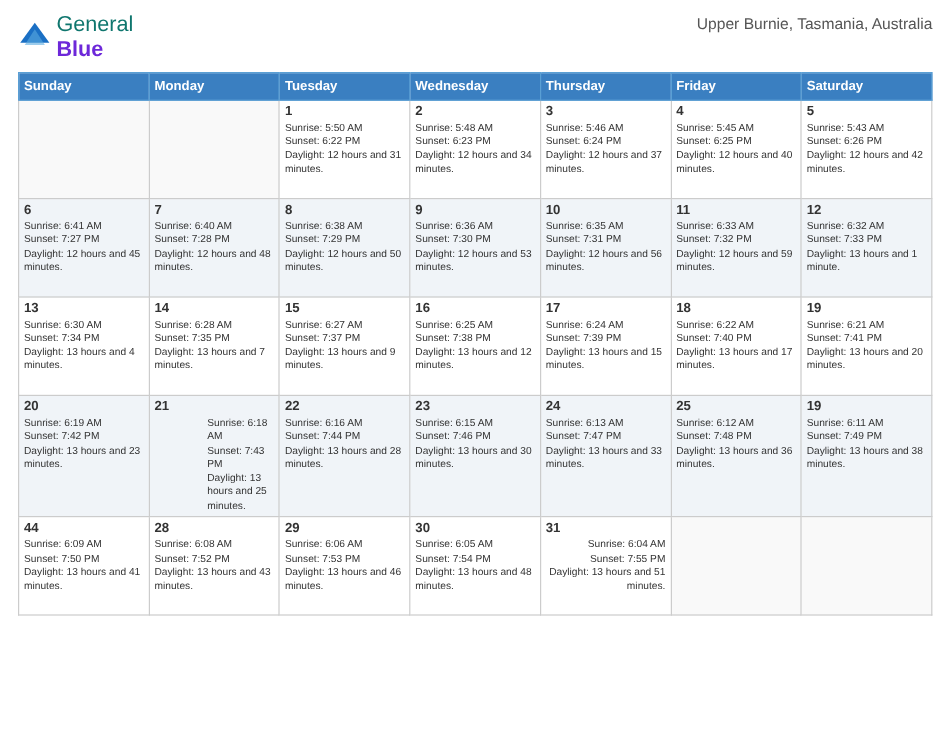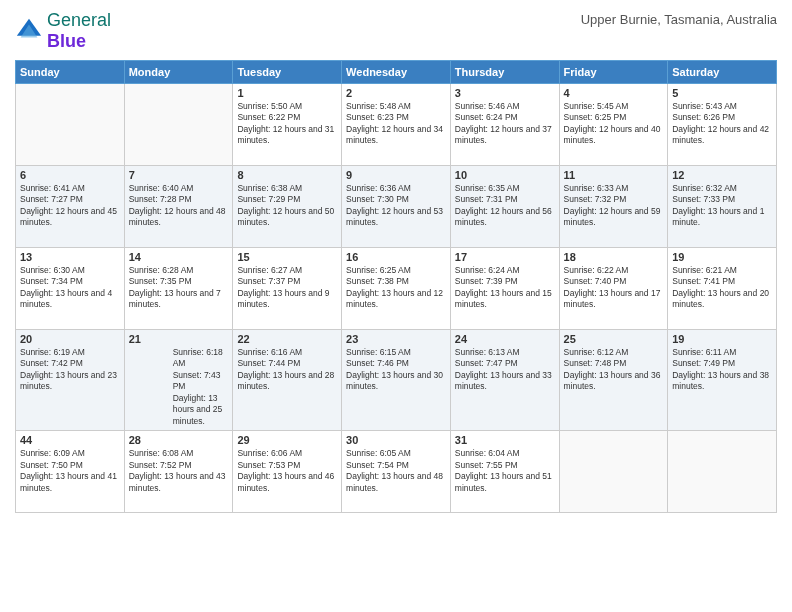--- a/index.html
+++ b/index.html
@@ -305,21 +305,21 @@
 Daylight: 13 hours and 46 minutes.</div>
           </td>
           <td>
             <span class="day-number">30</span>
             <div class="cell-info" style="white-space: pre-line;">Sunrise: 6:05 AM
 Sunset: 7:54 PM
 Daylight: 13 hours and 48 minutes.</div>
           </td>
           <td>
             <span class="day-number">31</span>
-            <div class="cell-info" style="white-space: pre-line;">Sunrise: 6:04 AM
+            <div class="cell-info" style="white-space: pre-line; text-align: right;">Sunrise: 6:04 AM
 Sunset: 7:55 PM
 Daylight: 13 hours and 51 minutes.</div>
           </td>
           <td class="empty"></td>
           <td class="empty"></td>
         </tr>
       </tbody>
   </table>
 </div>
 

